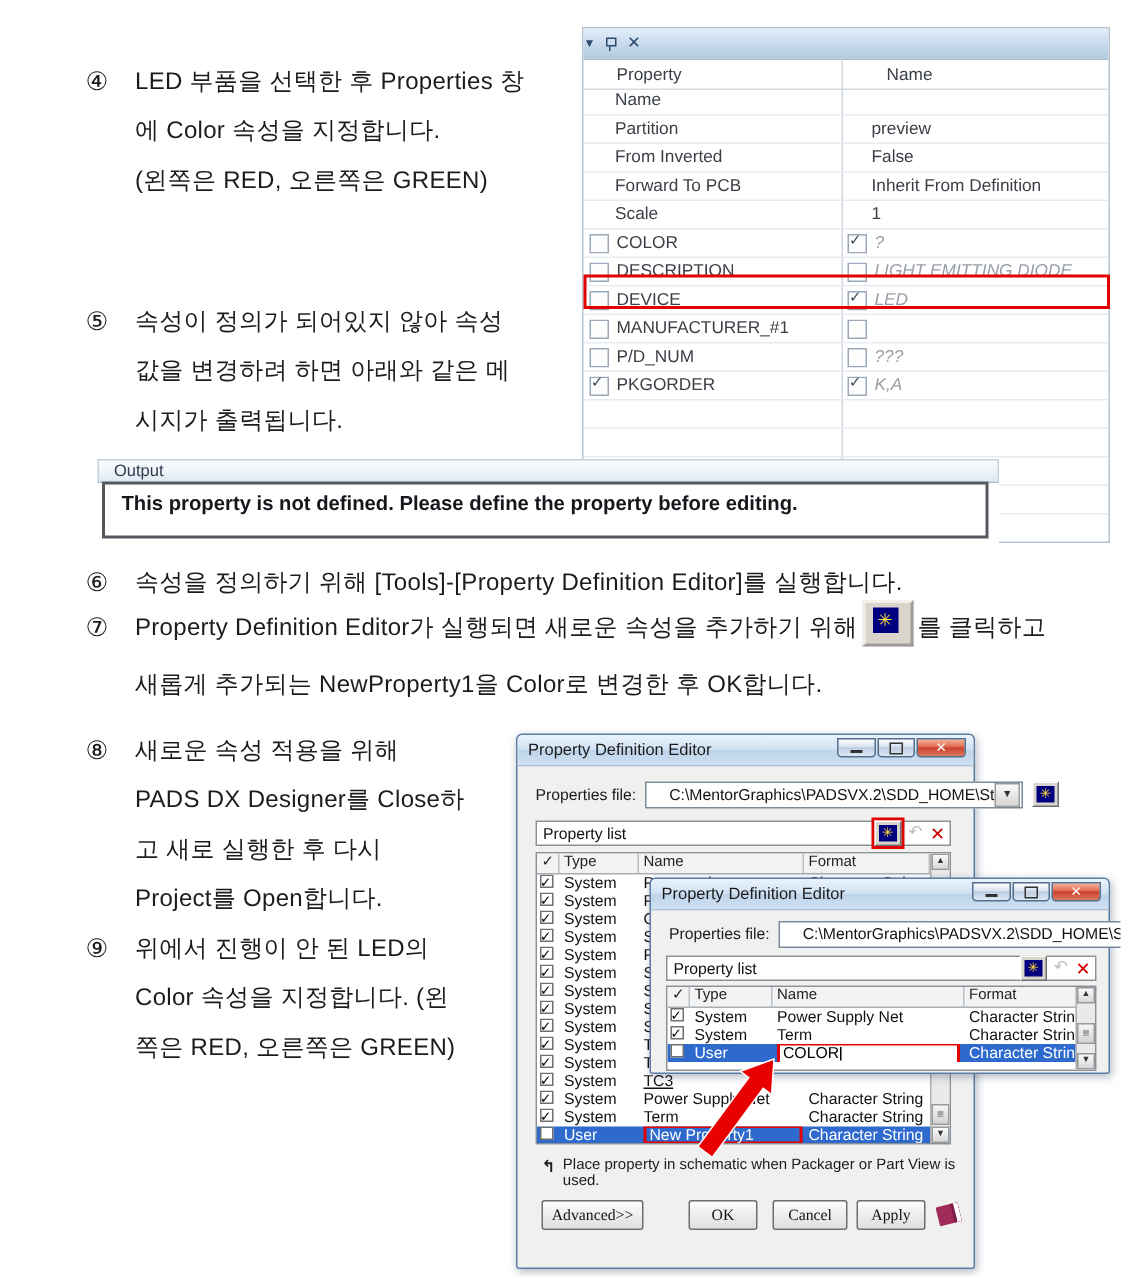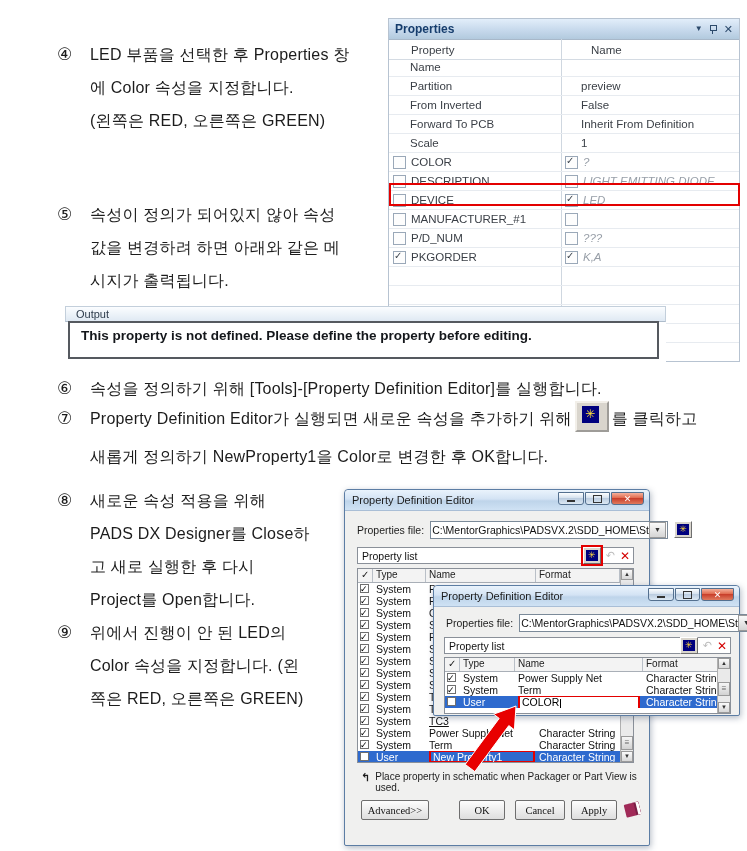--- a/index.html
+++ b/index.html
@@ -53,21 +53,21 @@
   .caps{display:flex;gap:1px;padding-right:5px;align-items:flex-start;margin-top:-3px;}
   .cap{height:13px;border:1px solid #54708f;border-radius:0 0 3px 3px;background:linear-gradient(#fdfeff,#d5e1ee 45%,#bccde0 50%,#dde9f4);display:inline-flex;align-items:center;justify-content:center;box-sizing:border-box;}
   .cap.min{width:26px;}
   .cap.max{width:25px;}
   .cap.close{width:33px;background:linear-gradient(#f5b09b,#e06a4e 45%,#c9402c 50%,#e07a5e);color:#fff;font-size:9px;font-weight:bold;}
   .glyph-min{width:8px;height:2px;background:#333;display:inline-block;margin-top:4px;}
   .glyph-max{width:7px;height:6px;border:1px solid #333;display:inline-block;}
   .dlg-row.pf{position:absolute;display:flex;align-items:center;}
   .dlg .lbl{font-size:10.5px;color:#1c1c1c;white-space:nowrap;}
   .combo{flex:1;height:18px;background:#fff;border:1px solid #7b8a99;display:flex;align-items:center;box-sizing:border-box;margin-left:6px;position:relative;}
-  .combo-text{font-size:10.5px;color:#111;padding-left:1px;white-space:nowrap;overflow:hidden;flex:1;}
+  .combo-text{font-size:10.5px;color:#111;padding-left:15px;white-space:nowrap;overflow:hidden;flex:1;}
   .combo-arrow{width:15px;height:14px;margin-right:1px;background:linear-gradient(#fafafa,#d5d5d5);border:1px solid #9a9a9a;font-size:7px;color:#333;display:flex;align-items:center;justify-content:center;flex:none;}
   .astbtn{width:18px;height:17px;background:#d9d5cd;border:1px solid;border-color:#fff #6f6f6f #6f6f6f #fff;position:relative;display:inline-block;box-sizing:border-box;flex:none;margin-left:6px;}
   .astbtn .ast{position:absolute;left:2px;top:2px;right:2px;bottom:2px;background:#00007e;color:#ffd83d;font-size:9px;line-height:11px;text-align:center;}
   .astbtn.redbox{box-shadow:0 0 0 2px #e30000;}
   .plist{position:absolute;height:17px;background:#fff;border:1px solid #8a9099;box-sizing:border-box;display:flex;align-items:center;}
   .plabel{font-size:10.5px;color:#111;padding-left:4px;flex:1;}
   .plist-icons{display:flex;align-items:center;gap:5px;padding-right:3px;}
   .plist-icons .astbtn{margin-left:0;}
   .undo{color:#bdbdbd;font-size:11px;line-height:11px;}
   .delx{color:#d40000;font-size:12px;font-weight:bold;line-height:12px;}
@@ -116,41 +116,40 @@
   </div>
 
   <div class="step" style="top:372px;">
     <span class="stepnum">⑥</span>
     <div>속성을 정의하기 위해 [Tools]-[Property Definition Editor]를 실행합니다.</div>
   </div>
 
   <div class="step" style="top:402px;">
     <span class="stepnum">⑦</span>
     <div><span>Property Definition Editor가 실행되면 새로운 속성을 추가하기 위해</span><span class="newprop-btn"><span class="ast-big">✳</span></span><span>를 클릭하고</span></div>
-    <div style="margin-top:5px;">새롭게 정의하기 NewProperty1을 Color로 변경한 후 OK합니다.</div>
+    <div style="margin-top:5px;">새롭게 추가되는 NewProperty1을 Color로 변경한 후 OK합니다.</div>
   </div>
 
   <div class="step" style="top:484px;">
     <span class="stepnum">⑧</span>
     <div>새로운 속성 적용을 위해</div>
     <div>PADS DX Designer를 Close하</div>
     <div>고 새로 실행한 후 다시</div>
     <div>Project를 Open합니다.</div>
   </div>
 
   <div class="step" style="top:616px;">
     <span class="stepnum">⑨</span>
     <div>위에서 진행이 안 된 LED의</div>
     <div>Color 속성을 지정합니다. (왼</div>
     <div>쪽은 RED, 오른쪽은 GREEN)</div>
   </div>
 
   <div class="props-panel">
     <div class="pp-title">
-      <span class="pp-title-text">Properties</span>
       <span class="pp-icons">
         <span class="pp-chev">▼</span>
         <span class="pin"></span>
         <span class="pp-x">✕</span>
       </span>
     </div>
     <div class="pp-head">
       <span class="h1">Property</span>
       <span class="h2">Name</span>
     </div>

